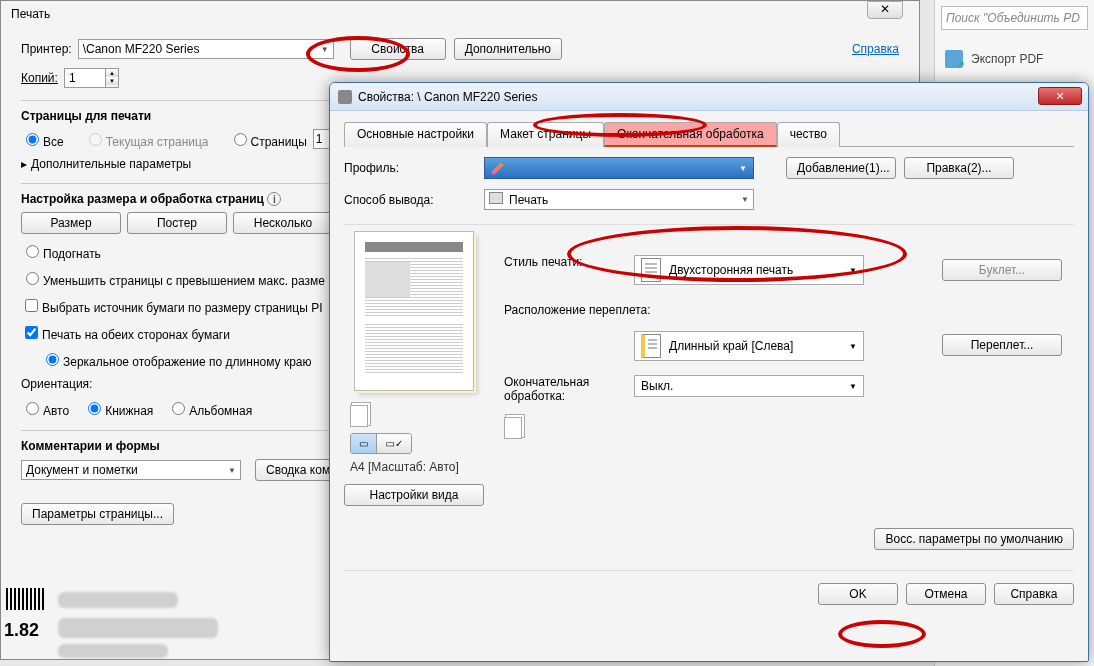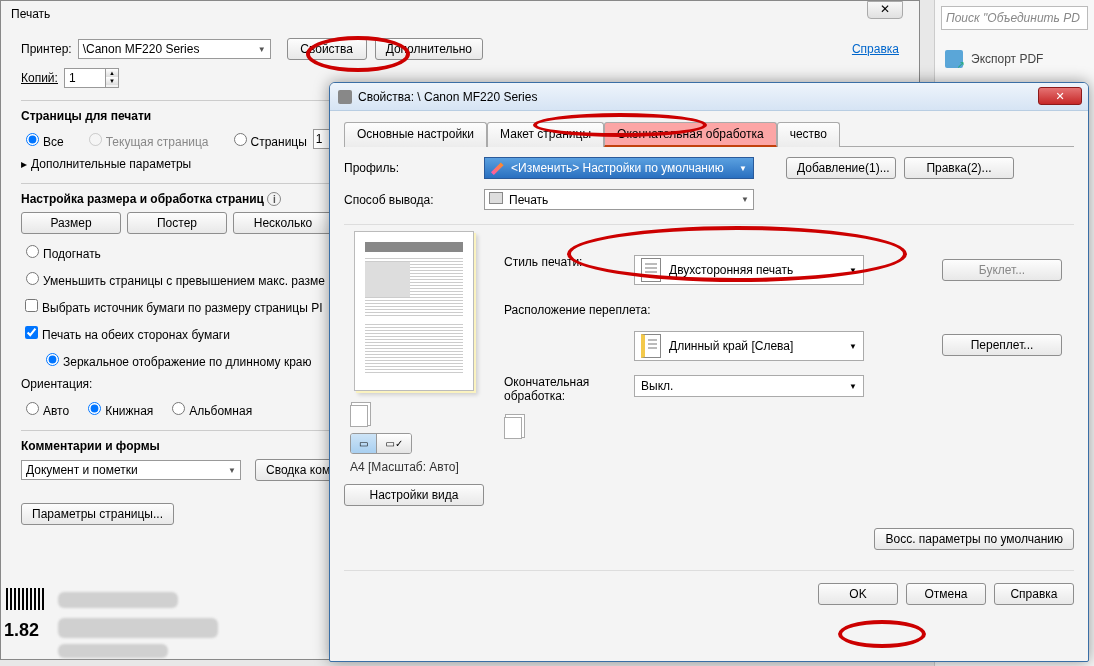--- a/index.html
+++ b/index.html
@@ -101,25 +101,25 @@
 </div>
 
 <div class="print-dialog">
   <div class="print-title">
     <span>Печать</span>
     <div class="close-x">✕</div>
   </div>
   <div class="print-body">
     <div class="row">
       <span class="label">Принтер:</span>
-      <div class="dropdown" style="width:193px">
+      <div class="dropdown" style="width:256px">
         <span>\Canon MF220 Series</span>
         <span class="arrow">▼</span>
       </div>
-      <button class="win7-btn" style="margin-left:16px; width:80px">Свойства</button>
+      <button class="win7-btn" style="margin-left:16px; width:96px">Свойства</button>
       <button class="win7-btn" style="margin-left:8px">Дополнительно</button>
       <span class="link underline" style="margin-left:auto">Справка</span>
     </div>
     <div class="row">
       <span class="label underline"><span style="text-decoration:underline">Копий:</span></span>
       <div class="spinner">
         <input value="1" style="">
         <div class="spin-btns">
             <div>▲</div>
             <div>▼</div>
@@ -201,21 +201,20 @@
       <div class="tab">Основные настройки</div>
       <div class="tab">Макет страницы</div>
       <div class="tab active">Окончательная обработка</div>
       <div class="tab">чество</div>
     </div>
 
     <div class="props-row">
       <div class="props-label">Профиль:</div>
       <div class="profile-sel">
         <div class="pencil"></div>
-        <span>&lt;Изменить&gt; Настройки по умолчанию</span>
         <span class="arrow">▼</span>
       </div>
       <button class="win7-btn" style="margin-left:32px;width:110px">Добавление(1)...</button>
       <button class="win7-btn" style="margin-left:8px;width:110px">Правка(2)...</button>
     </div>
 
     <div class="props-row">
       <div class="props-label">Способ вывода:</div>
       <div class="dropdown output-sel">
         <span><span class="small-printer-icon"></span><span>Печать</span></span>

